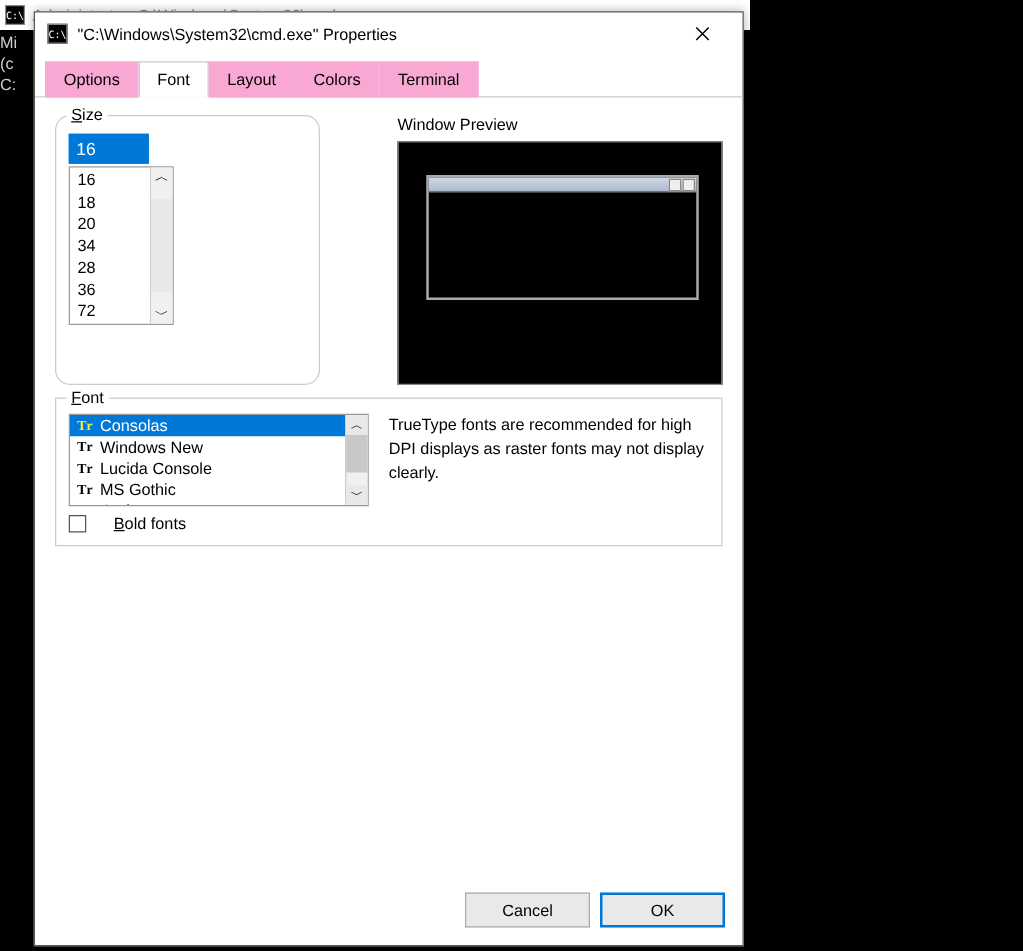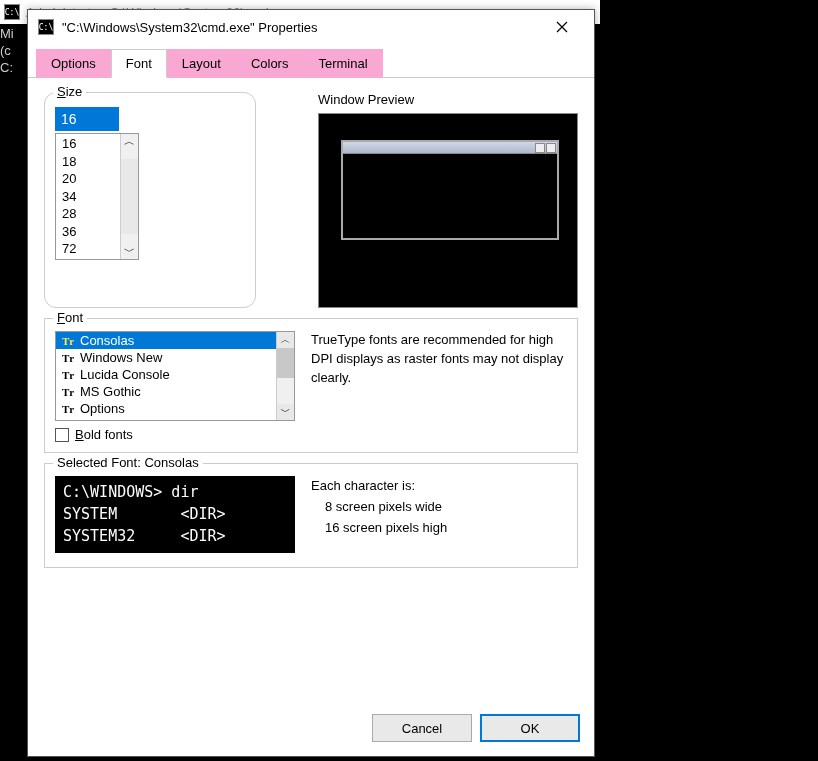--- a/index.html
+++ b/index.html
@@ -42,33 +42,33 @@
 .preview-wrap { flex: 1; margin-left: 44px; }
 .preview-label { font-size: 13px; margin-bottom: 6px; display: block; }
 .preview-box { width: 260px; height: 195px; background: #000; position: relative; border: 1px solid #888; }
 .preview-inner { position: absolute; left: 22px; top: 26px; width: 218px; height: 100px; border: 2px solid #aaa; background: #000; }
 .preview-inner-title { height: 12px; background: linear-gradient(#cfd8e8,#aeb8cc); border-bottom:1px solid #888; position: relative;}
 .preview-inner-title::before,.preview-inner-title::after{content:"";position:absolute;top:1px;width:8px;height:8px;background:#eee;border:1px solid #888;}
 .preview-inner-title::before{right:12px;} .preview-inner-title::after{right:1px;}
 
 .font-group { padding: 12px 10px 10px; }
 .font-row { display: flex; gap: 16px; }
-.font-list-wrap { width: 240px; border: 1px solid #999; display:flex; height: 90px; }
+.font-list-wrap { width: 240px; border: 1px solid #999; display:flex; height: 74px; }
 .font-list { list-style: none; flex: 1; overflow: hidden; cursor: default; }
 .font-list li { display: flex; align-items: center; gap: 4px; padding: 1px 4px; font-size: 14px; }
 .font-list li.sel { background: #0078d7; color: #fff; }
 .tt-icon { width: 16px; height: 14px; display: inline-flex; align-items: center; justify-content: center; font-weight: bold; font-size: 11px; font-family: Georgia, serif; }
 .tt-sel { color: #ffeb3b; }
 .tt-norm { color: #000; }
 .font-scroll { width: 18px; background: #f0f0f0; display: flex; flex-direction: column; border-left:1px solid #ccc;}
 .sb-btn { height: 16px; display:flex; align-items:center; justify-content:center; font-size:10px; cursor:pointer; background:#e8e8e8;}
 .sb-thumb { height: 30px; background: #c8c8c8; }
 .sb-track { flex: 1; }
 .font-desc { flex: 1; font-size: 13px; line-height: 1.45; }
-.bold-row { margin-top: 6px; display: flex; align-items: center; gap: 6px; }
+.bold-row { margin-top: 6px; display: flex; align-items: center; gap: 22px; }
 .chk { width: 14px; height: 14px; border: 1px solid #555; cursor: pointer; }
 
 .selected-group { padding: 12px 10px 14px; }
 .sel-row { display: flex; gap: 16px; align-items: flex-start; }
 .console-sample { width: 240px; background: #000; color: #fff; font-family: Consolas, monospace; font-size: 15px; padding: 6px 8px; line-height: 1.45; white-space: pre; }
 .char-info { font-size: 13px; line-height: 1.6; }
 .char-info .indent { padding-left: 14px; }
 
 .button-row { display: flex; justify-content: flex-end; gap: 8px; padding: 8px 14px 14px; }
 .btn { width: 100px; height: 28px; border: 1px solid #aaa; background: #e9e9e9; cursor: pointer; font-size: 13px; }
@@ -175,33 +175,20 @@
           </div>
         </div>
         <div class="font-desc">TrueType fonts are recommended for high DPI displays as raster fonts may not display clearly.</div>
       </div>
       <div class="bold-row">
         <div class="chk"></div>
         <span class="underline-first">Bold fonts</span>
       </div>
     </div>
 
-    <div class="groupbox selected-group">
-      <span class="groupbox-label">Selected Font: Consolas</span>
-      <div class="sel-row">
-        <div class="console-sample">C:\WINDOWS&gt; dir
-SYSTEM       &lt;DIR&gt;
-SYSTEM32     &lt;DIR&gt;</div>
-        <div class="char-info">
-          <div>Each character is:</div>
-          <div class="indent">8 screen pixels wide</div>
-          <div class="indent">16 screen pixels high</div>
-        </div>
-      </div>
-    </div>
 
   </div>
 
   <div class="button-row">
     <button class="btn">Cancel</button>
     <button class="btn default">OK</button>
   </div>
 </div>
 
 </body></html>

